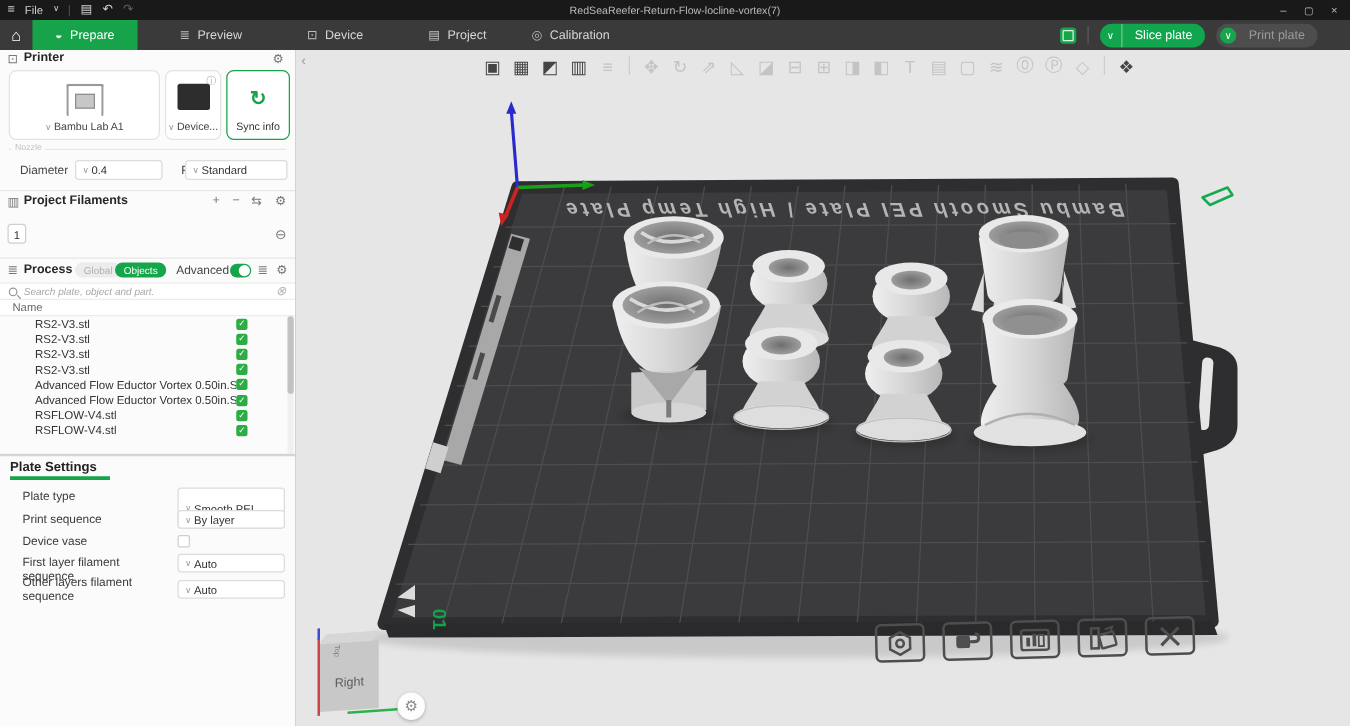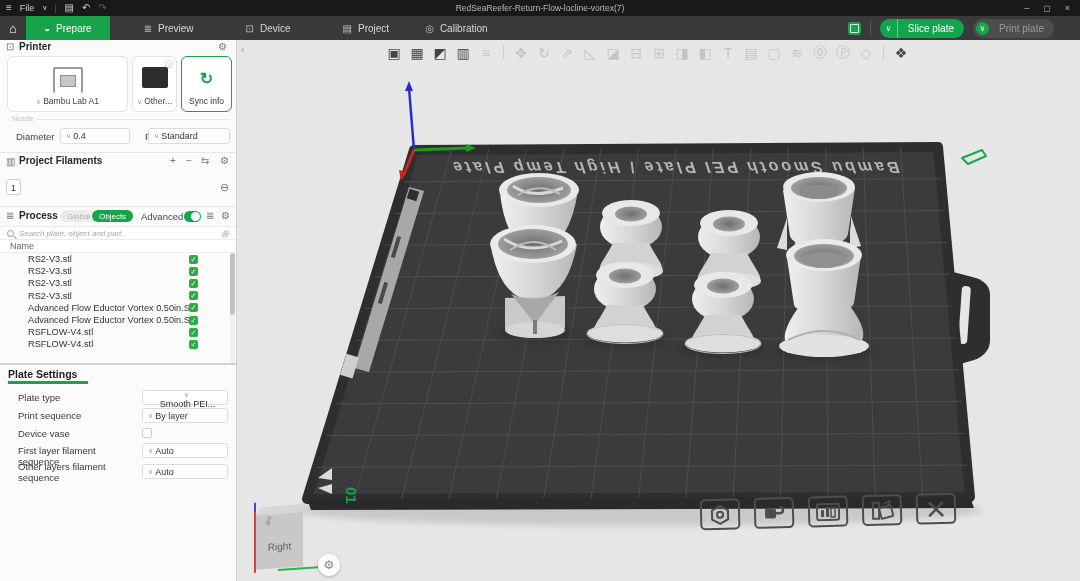--- a/index.html
+++ b/index.html
@@ -209,21 +209,21 @@
     <span class="abs sec-title" style="left:19px;top:1px;">Printer</span>
     <span class="abs mini-ic" style="right:9px;top:1px;">⚙</span>
 
     <div class="card" style="left:7px;top:16px;width:121px;height:56px;">
       <span class="printer-img"></span>
       <span class="card-label"><span class="chev">∨</span><span>Bambu Lab A1</span></span>
     </div>
     <div class="card" style="left:132px;top:16px;width:45px;height:56px;">
       <span class="plate-img"></span>
       <span class="info-ic">ⓘ</span>
-      <span class="card-label"><span class="chev">∨</span><span>Other...</span></span>
+      <span class="card-label"><span class="chev">∨</span><span>Device...</span></span>
     </div>
     <div class="card sync-card" style="left:181px;top:16px;width:51px;height:56px;">
       <span class="sync-ic">↻</span>
       <span class="card-label" style="color:#333;">Sync info</span>
     </div>
 
     <div class="abs fieldline" style="left:7px;right:7px;top:79px;"></div>
     <span class="abs legend" style="left:9px;top:75px;">Nozzle</span>
 
     <span class="abs lab" style="left:16px;top:91px;">Diameter</span>
@@ -302,21 +302,21 @@
       </div>
     <div class="vscroll" style="left:230px;top:213px;height:110px;">
       <div class="vthumb" style="top:0;height:62px;"></div>
     </div>
 
     <div class="abs" style="left:0;right:0;top:323px;border-top:2px solid #d4d4d4;"></div>
     <span class="abs ps-title" style="left:8px;top:328px;">Plate Settings</span>
     <span class="green-underline" style="left:8px;top:341px;width:80px;"></span>
 
     <span class="ps-label" style="top:353px;">Plate type</span>
-    <div class="select" style="left:142px;top:350px;width:86px;height:15px;flex-direction:column;">
+    <div class="select" style="left:142px;top:350px;width:86px;height:33px;">
       <span class="chev">∨</span>
       <span>Smooth PEI...</span>
     </div>
 
     <span class="ps-label" style="top:371px;">Print sequence</span>
     <div class="select" style="left:142px;top:368px;width:86px;height:15px;">
       <span class="chev">∨</span>
       <span>By layer</span>
     </div>
 

